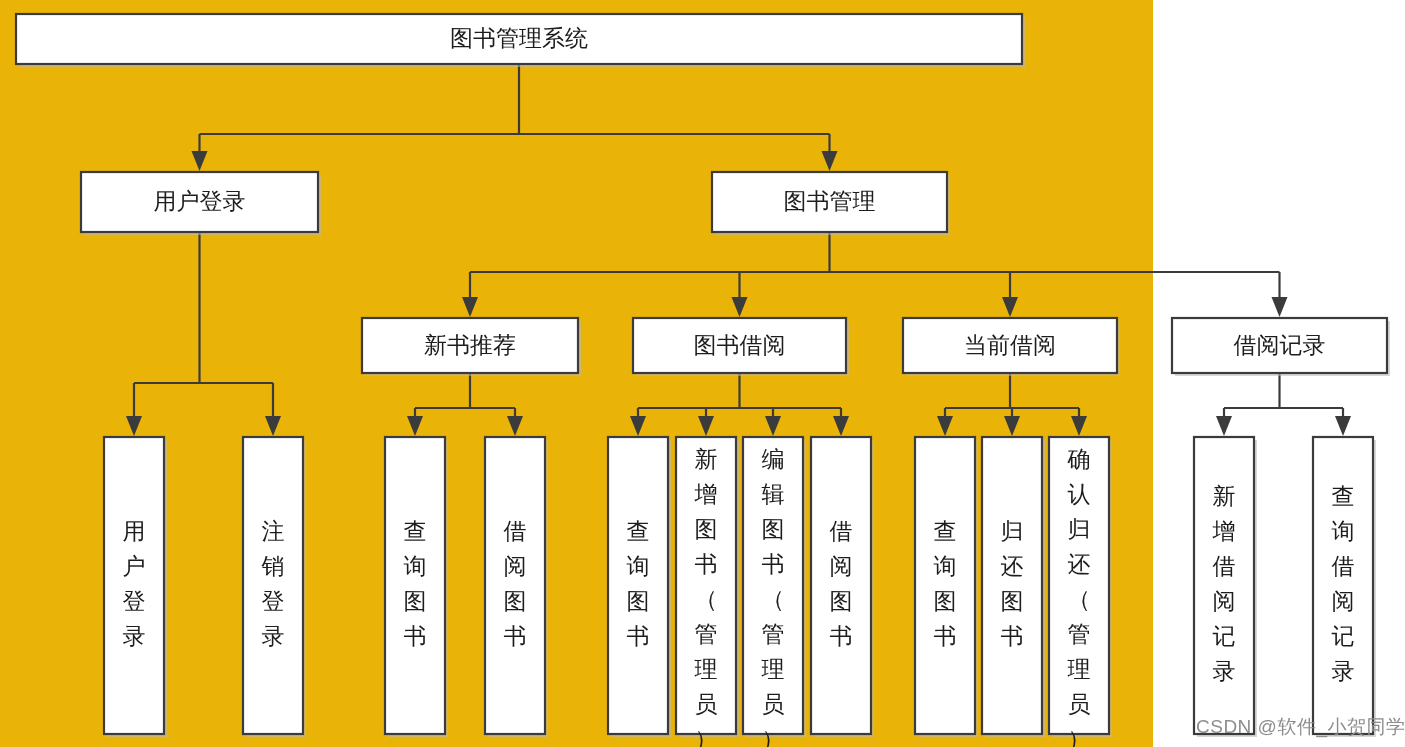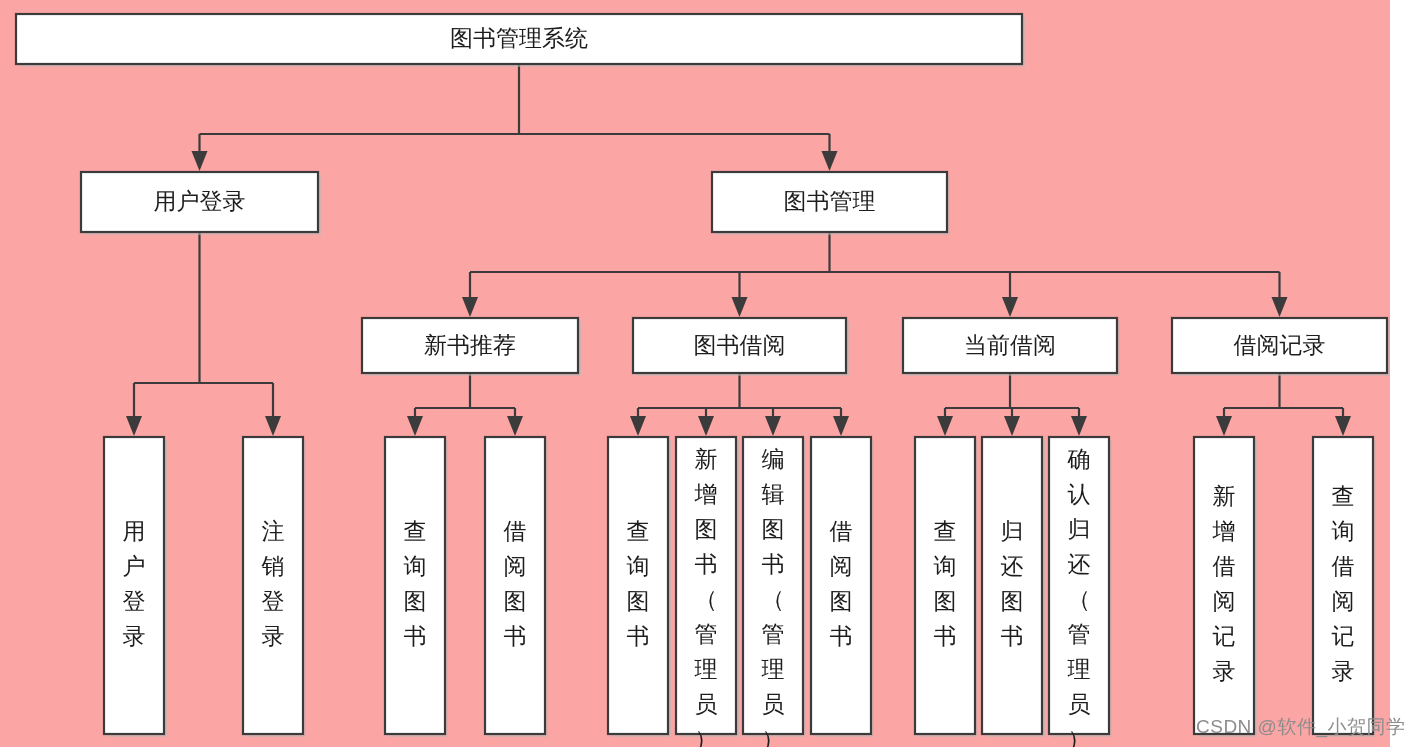--- a/index.html
+++ b/index.html
@@ -9,23 +9,23 @@
     background: #ffffff;
   }
   body {
     width: 1405px;
     height: 747px;
     font-family: "Liberation Sans", "DejaVu Sans", sans-serif;
     overflow: hidden;
   }
   #diagram-root {
     position: relative;
-    width: 1390px;
+    width: 1153px;
     height: 747px;
-    background: #fca5a5;
+    background: #eab308;
   }
   svg#chart-svg {
     position: absolute;
     top: 0;
     left: 0;
     width: 1405px;
     height: 747px;
     display: block;
   }
   .node-box {

